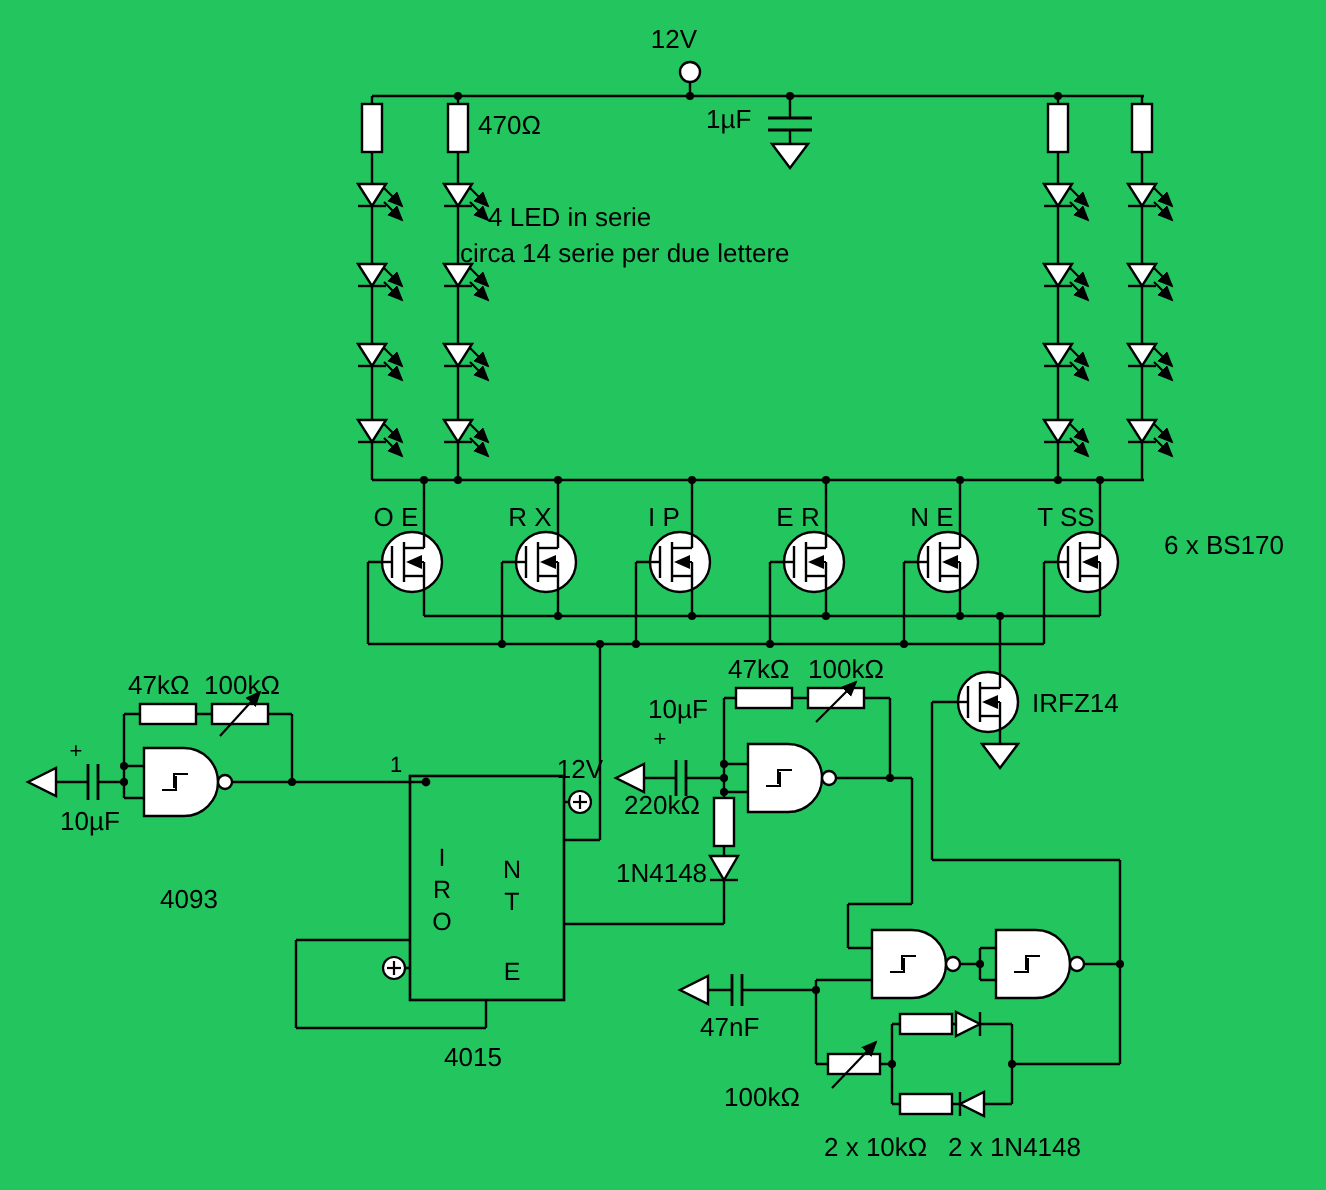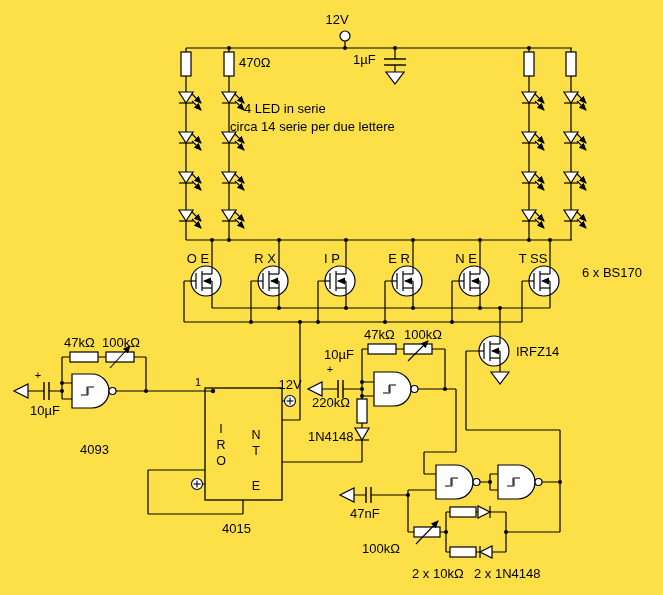--- a/index.html
+++ b/index.html
@@ -1,16 +1,16 @@
 <!DOCTYPE html>
 <html><head>
 <meta charset="utf-8">
 <style>
   html,body{margin:0;padding:0;background:#fff;}
-  #stage{position:relative;width:663px;height:595px;background:#fde047;overflow:hidden;
+  #stage{position:relative;width:663px;height:595px;background:#22c55e;overflow:hidden;
          font-family:"Liberation Sans", sans-serif;}
   svg{display:block;}
   text{font-family:"Liberation Sans", sans-serif;fill:#000;}
   .lbl{font-size:13px;}
   .cell{font-size:12.5px;}
   .tiny{font-size:11px;}
 </style>
 </head>
 <body>
 

